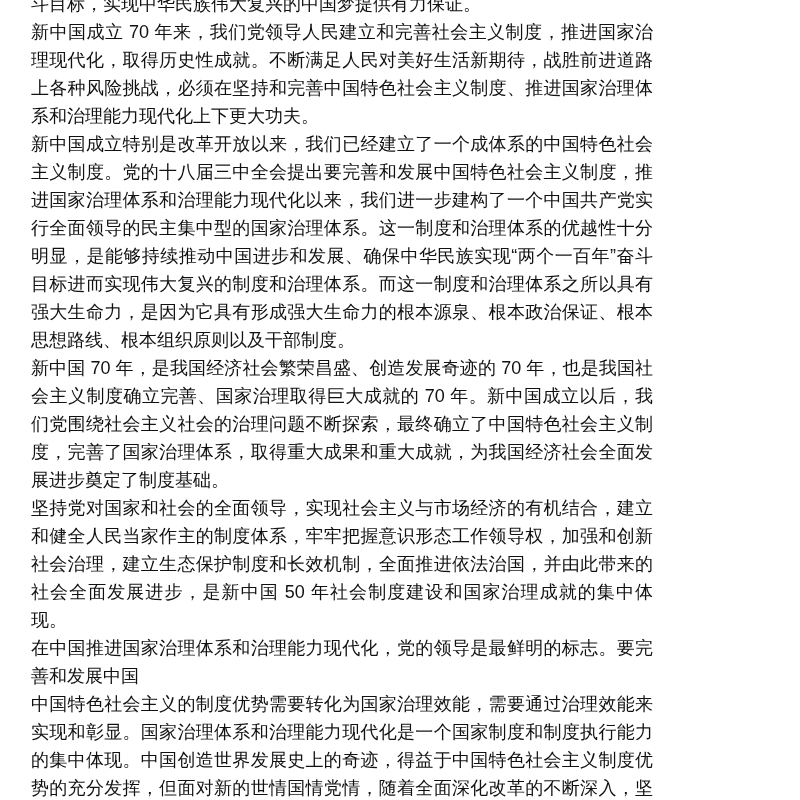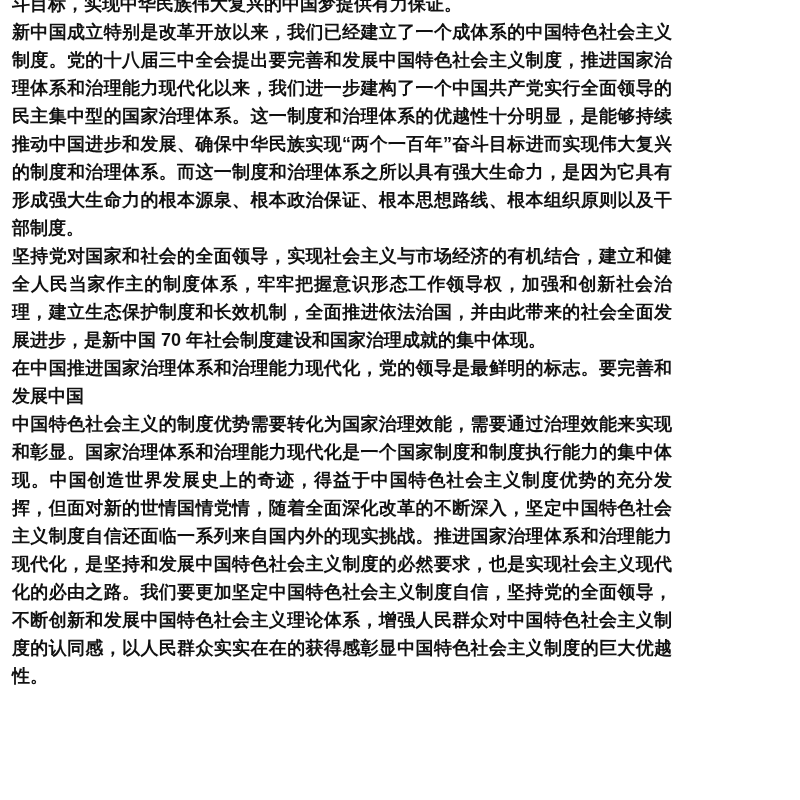--- a/index.html
+++ b/index.html
@@ -9,24 +9,23 @@
   body {
     width: 800px;
     height: 800px;
     overflow: hidden;
     background: #ffffff;
   }
   .doc-viewport {
     box-sizing: border-box;
     width: 684px;
     height: 800px;
-    padding: 0 12px;
+    padding: 0 31px;
     overflow: hidden;
     background: #ffffff;
-    font-weight: bold;
   }
   
   .doc-content {
     margin-top: -10px;
   }
   .doc-content p {
     margin: 0;
     padding: 0;
     font-family: "Liberation Sans", sans-serif;
     font-size: 18px;
@@ -37,18 +36,20 @@
     word-break: break-all;
     overflow-wrap: break-word;
   }
 </style>
 </head>
 <body>
 
 <div class="doc-viewport">
   <div class="doc-content">
     <p>斗目标，实现中华民族伟大复兴的中国梦提供有力保证。</p>
+    <p>新中国成立 70 年来，我们党领导人民建立和完善社会主义制度，推进国家治理现代化，取得历史性成就。不断满足人民对美好生活新期待，战胜前进道路上各种风险挑战，必须在坚持和完善中国特色社会主义制度、推进国家治理体系和治理能力现代化上下更大功夫。</p>
     <p>新中国成立特别是改革开放以来，我们已经建立了一个成体系的中国特色社会主义制度。党的十八届三中全会提出要完善和发展中国特色社会主义制度，推进国家治理体系和治理能力现代化以来，我们进一步建构了一个中国共产党实行全面领导的民主集中型的国家治理体系。这一制度和治理体系的优越性十分明显，是能够持续推动中国进步和发展、确保中华民族实现“两个一百年”奋斗目标进而实现伟大复兴的制度和治理体系。而这一制度和治理体系之所以具有强大生命力，是因为它具有形成强大生命力的根本源泉、根本政治保证、根本思想路线、根本组织原则以及干部制度。</p>
-    <p>坚持党对国家和社会的全面领导，实现社会主义与市场经济的有机结合，建立和健全人民当家作主的制度体系，牢牢把握意识形态工作领导权，加强和创新社会治理，建立生态保护制度和长效机制，全面推进依法治国，并由此带来的社会全面发展进步，是新中国 70 年社会制度建设和国家治理成就的集中体现。</p>
+    <p>新中国 70 年，是我国经济社会繁荣昌盛、创造发展奇迹的 70 年，也是我国社会主义制度确立完善、国家治理取得巨大成就的 70 年。新中国成立以后，我们党围绕社会主义社会的治理问题不断探索，最终确立了中国特色社会主义制度，完善了国家治理体系，取得重大成果和重大成就，为我国经济社会全面发展进步奠定了制度基础。</p>
+    <p>坚持党对国家和社会的全面领导，实现社会主义与市场经济的有机结合，建立和健全人民当家作主的制度体系，牢牢把握意识形态工作领导权，加强和创新社会治理，建立生态保护制度和长效机制，全面推进依法治国，并由此带来的社会全面发展进步，是新中国 50 年社会制度建设和国家治理成就的集中体现。</p>
     <p>在中国推进国家治理体系和治理能力现代化，党的领导是最鲜明的标志。要完善和发展中国</p>
     <p>中国特色社会主义的制度优势需要转化为国家治理效能，需要通过治理效能来实现和彰显。国家治理体系和治理能力现代化是一个国家制度和制度执行能力的集中体现。中国创造世界发展史上的奇迹，得益于中国特色社会主义制度优势的充分发挥，但面对新的世情国情党情，随着全面深化改革的不断深入，坚定中国特色社会主义制度自信还面临一系列来自国内外的现实挑战。推进国家治理体系和治理能力现代化，是坚持和发展中国特色社会主义制度的必然要求，也是实现社会主义现代化的必由之路。我们要更加坚定中国特色社会主义制度自信，坚持党的全面领导，不断创新和发展中国特色社会主义理论体系，增强人民群众对中国特色社会主义制度的认同感，以人民群众实实在在的获得感彰显中国特色社会主义制度的巨大优越性。</p>
   </div>
 </div>
 
 </body></html>

